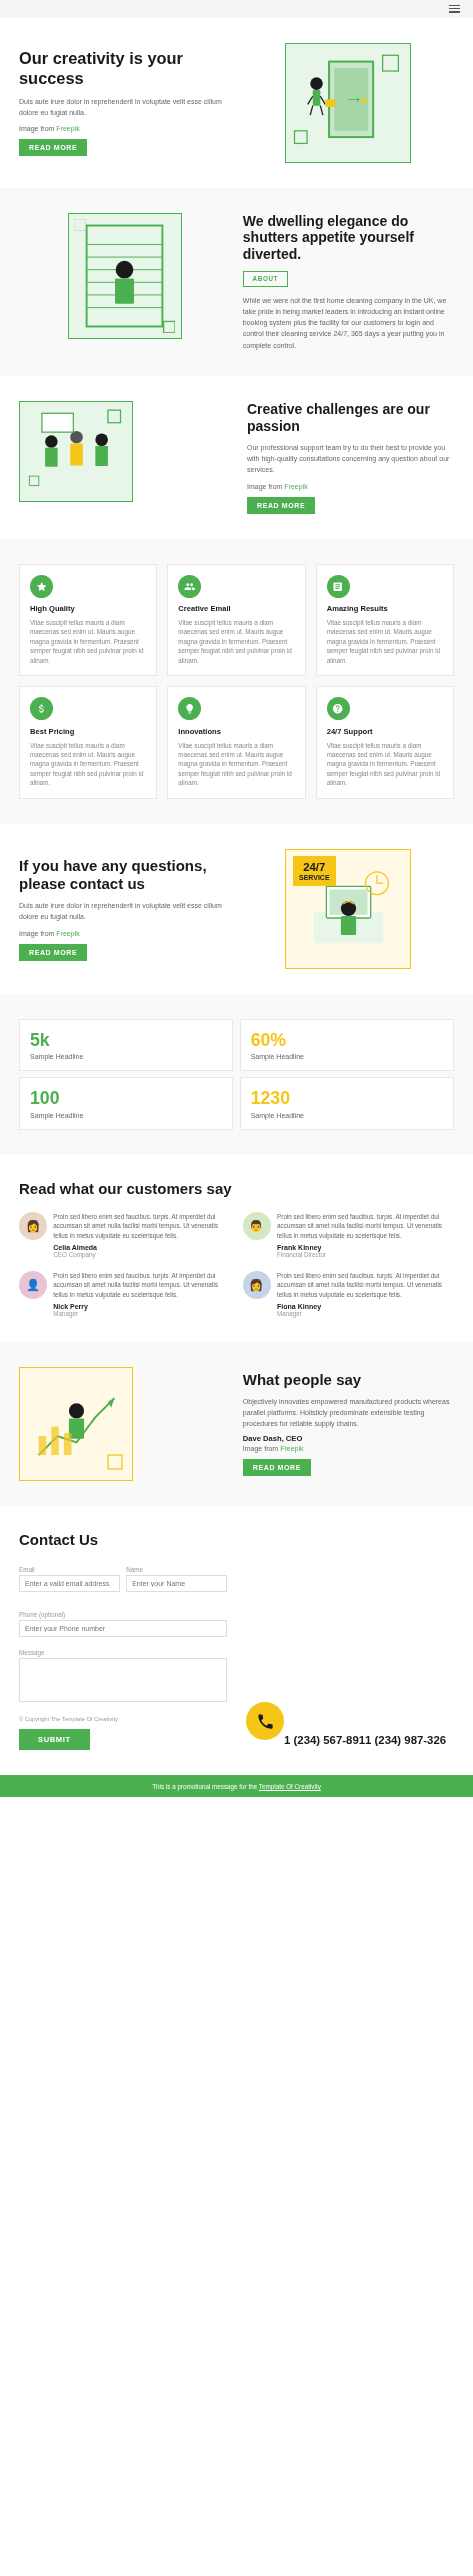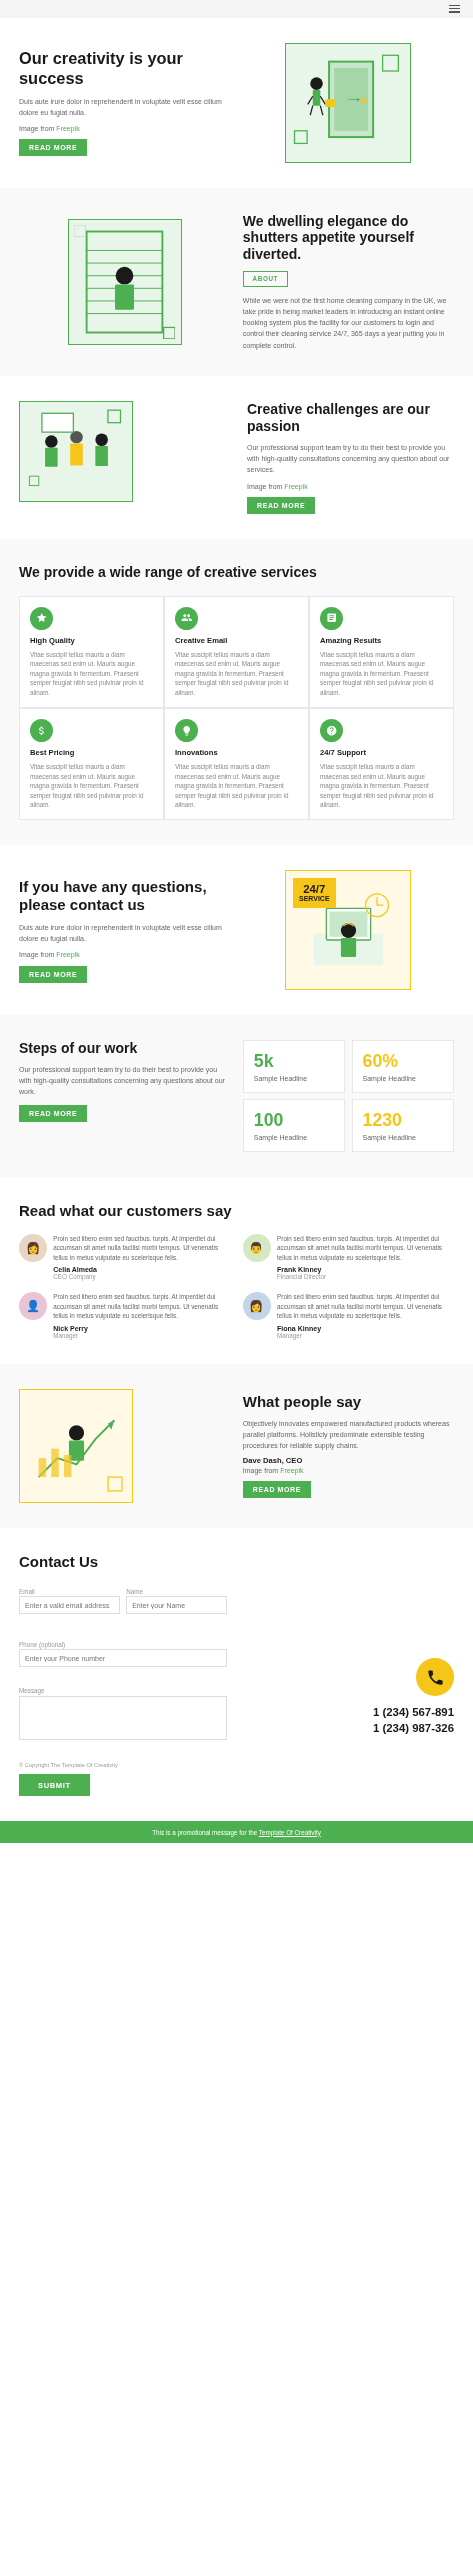--- a/index.html
+++ b/index.html
@@ -15,40 +15,40 @@
     .section-hero .left { flex: 1; }
     .section-hero .right { flex: 1; display: flex; justify-content: center; }
     .section-hero h1 { font-size: 16.4px; font-weight: 900; color: #1a1a1a; line-height: 1.2; margin-bottom: 7.6px; }
     .section-hero p { font-size: 7px; color: #666; line-height: 1.6; margin-bottom: 5px; }
     .img-source { font-size: 6.3px; color: #999; margin-bottom: 7.6px; }
     .img-source a { color: #4CAF50; text-decoration: none; }
     .btn-green { background: #4CAF50; color: #fff; border: none; padding: 5px 10px; font-size: 7px; font-weight: bold; cursor: pointer; letter-spacing: 0.6px; text-transform: uppercase; }
     .hero-img-box { width: 126px; height: 120px; background: #e8f5e9; border: 1.9px solid #4CAF50; display: flex; align-items: center; justify-content: center; position: relative; overflow: hidden; }
 
     
-    .section-elegance { display: flex; align-items: center; padding: 25px 19px; background: #f9f9f9; gap: 12.6px; }
+    .section-elegance { display: flex; padding: 25px 19px; background: #f9f9f9; gap: 12.6px; }
     .section-elegance .left { flex: 1; position: relative; }
     .section-elegance .right { flex: 1; }
     .elegance-box { width: 114px; height: 126px; background: #e8f5e9; border: 1.9px solid #4CAF50; margin: 0 auto; display: flex; align-items: center; justify-content: center; }
     .section-elegance h2 { font-size: 14px; font-weight: 900; color: #1a1a1a; line-height: 1.2; margin-bottom: 7.6px; }
     .btn-outline-green { background: transparent; color: #4CAF50; border: 0.6px solid #4CAF50; padding: 3.8px 8.8px; font-size: 6.3px; font-weight: bold; cursor: pointer; letter-spacing: 0.6px; text-transform: uppercase; margin-bottom: 7.6px; display: inline-block; }
     .section-elegance p { font-size: 7px; color: #666; line-height: 1.6; }
 
     
     .section-creative { display: flex; align-items: flex-start; padding: 25px 19px; background: #fff; gap: 21px; }
     .section-creative .left { flex: 1; }
     .section-creative .right { flex: 1; }
     .creative-box { width: 114px; height: 101px; background: #e8f5e9; border: 1.9px solid #4CAF50; display: flex; align-items: center; justify-content: center; }
     .section-creative h2 { font-size: 14px; font-weight: 900; color: #1a1a1a; line-height: 1.2; margin-bottom: 7.6px; }
     .section-creative p { font-size: 7px; color: #666; line-height: 1.6; margin-bottom: 5px; }
 
     
     .section-services { padding: 25px 19px; background: #f9f9f9; }
     .section-services h2 { font-size: 14px; font-weight: 900; color: #1a1a1a; margin-bottom: 15px; line-height: 1.2; }
-    .services-grid { display: grid; grid-template-columns: repeat(3, 1fr); }
+    .services-grid { display: grid; grid-template-columns: repeat(3, 1fr); gap: 10px; }
     .service-card { background: #fff; padding: 10px; border: 0.6px solid #e8e8e8; }
     .service-icon { width: 23px; height: 23px; background: #4CAF50; border-radius: 50%; margin-bottom: 6.3px; display: flex; align-items: center; justify-content: center; }
     .service-icon svg { width: 11.4px; height: 11.4px; fill: #fff; }
     .service-card h4 { font-size: 7.6px; font-weight: bold; color: #1a1a1a; margin-bottom: 5px; }
     .service-card p { font-size: 6.3px; color: #888; line-height: 1.5; }
 
     
     .section-contact-cta { display: flex; align-items: center; padding: 25px 19px; background: #fff; gap: 12.6px; }
     .section-contact-cta .left { flex: 1; }
     .section-contact-cta .right { flex: 1; display: flex; justify-content: center; }
@@ -93,27 +93,27 @@
     .reviewer-name { font-size: 7.6px; font-weight: bold; color: #1a1a1a; }
     .img-source2 { font-size: 6.3px; color: #999; margin-bottom: 6.3px; }
     .img-source2 a { color: #4CAF50; text-decoration: none; }
 
     
     .section-contact { padding: 25px 19px; background: #fff; }
     .section-contact h2 { font-size: 15px; font-weight: 900; color: #1a1a1a; margin-bottom: 18px; }
     .contact-layout { display: flex; gap: 19px; }
     .contact-form { flex: 1; }
     .form-row { display: grid; grid-template-columns: 1fr 1fr; gap: 6.3px; margin-bottom: 6.3px; }
-    .form-group { margin-bottom: 20px; }
+    .form-group { margin-bottom: 12px; }
     .form-group label { display: block; font-size: 6.3px; color: #999; margin-bottom: 1.9px; }
     .form-group input, .form-group textarea { width: 100%; border: 0.6px solid #ddd; padding: 4.4px 5px; font-size: 7px; color: #333; outline: none; }
     .form-group textarea { height: 44px; resize: none; }
     .copyright { font-size: 5.7px; color: #999; margin-bottom: 6.3px; }
     .btn-submit { background: #4CAF50; color: #fff; border: none; padding: 6.3px 19px; font-size: 7.6px; font-weight: bold; cursor: pointer; text-transform: uppercase; letter-spacing: 0.6px; }
-    .contact-right { flex: 1; display: flex; flex-direction: column; align-items: flex-end; justify-content: center; padding-top: 12.6px; }
+    .contact-right { flex: 1; display: flex; flex-direction: row; align-items: flex-end; justify-content: flex-start; padding-top: 12.6px; }
     .phone-icon-box { width: 38px; height: 38px; background: #f5c518; border-radius: 50%; display: flex; align-items: center; justify-content: center; margin-bottom: 10px; }
     .phone-number { font-size: 11.4px; font-weight: 900; color: #1a1a1a; text-align: right; margin-bottom: 3.8px; }
 
     
     .footer { background: #4CAF50; color: #fff; text-align: center; padding: 7.6px; font-size: 6.3px; }
     .footer a { color: #fff; text-decoration: underline; }
   </style>
 </head>
 <body>
 
@@ -220,21 +220,20 @@
     <h2>Creative challenges are our passion</h2>
     <p>Our professional support team try to do their best to provide you with high-quality consultations concerning any question about our services.</p>
     <p class="img-source">
       <span>Image from</span> <a href="#">Freepik</a>
     </p>
     <button class="btn-green">READ MORE</button>
   </div>
 </section>
 
 <section class="section-services">
-  <h2>We provide a wide range of creative services</h2>
   <div class="services-grid">
 
     <div class="service-card">
       <div class="service-icon">
         <svg viewBox="0 0 24 24">
             <path d="M12 2l3.09 6.26L22 9.27l-5 4.87L18.18 21 12 17.77 5.82 21 7 14.14 2 9.27l6.91-1.01z"></path>
           </svg>
       </div>
       <h4>High Quality</h4>
       <p>Vitae suscipit tellus mauris a diam maecenas sed enim ut. Mauris augue magna gravida in fermentum. Praesent semper feugiat nibh sed pulvinar proin id alinam.</p>
@@ -322,25 +321,20 @@
 
         <circle cx="120" cy="35" r="18" fill="none" stroke="#f5c518" stroke-width="2"></circle>
         <line x1="120" y1="22" x2="120" y2="35" stroke="#f5c518" stroke-width="2"></line>
         <line x1="120" y1="35" x2="130" y2="35" stroke="#f5c518" stroke-width="2"></line>
       </svg>
     </div>
   </div>
 </section>
 
 <section class="section-stats">
-  <div class="stats-left">
-    <h2>Steps of our work</h2>
-    <p>Our professional support team try to do their best to provide you with high-quality consultations concerning any questions about our work.</p>
-    <button class="btn-green">READ MORE</button>
-  </div>
   <div class="stats-right">
     <div class="stat-box">
       <div class="stat-number green2">5k</div>
       <div class="stat-label">Sample Headline</div>
     </div>
     <div class="stat-box">
       <div class="stat-number yellow">60%</div>
       <div class="stat-label">Sample Headline</div>
     </div>
     <div class="stat-box">

